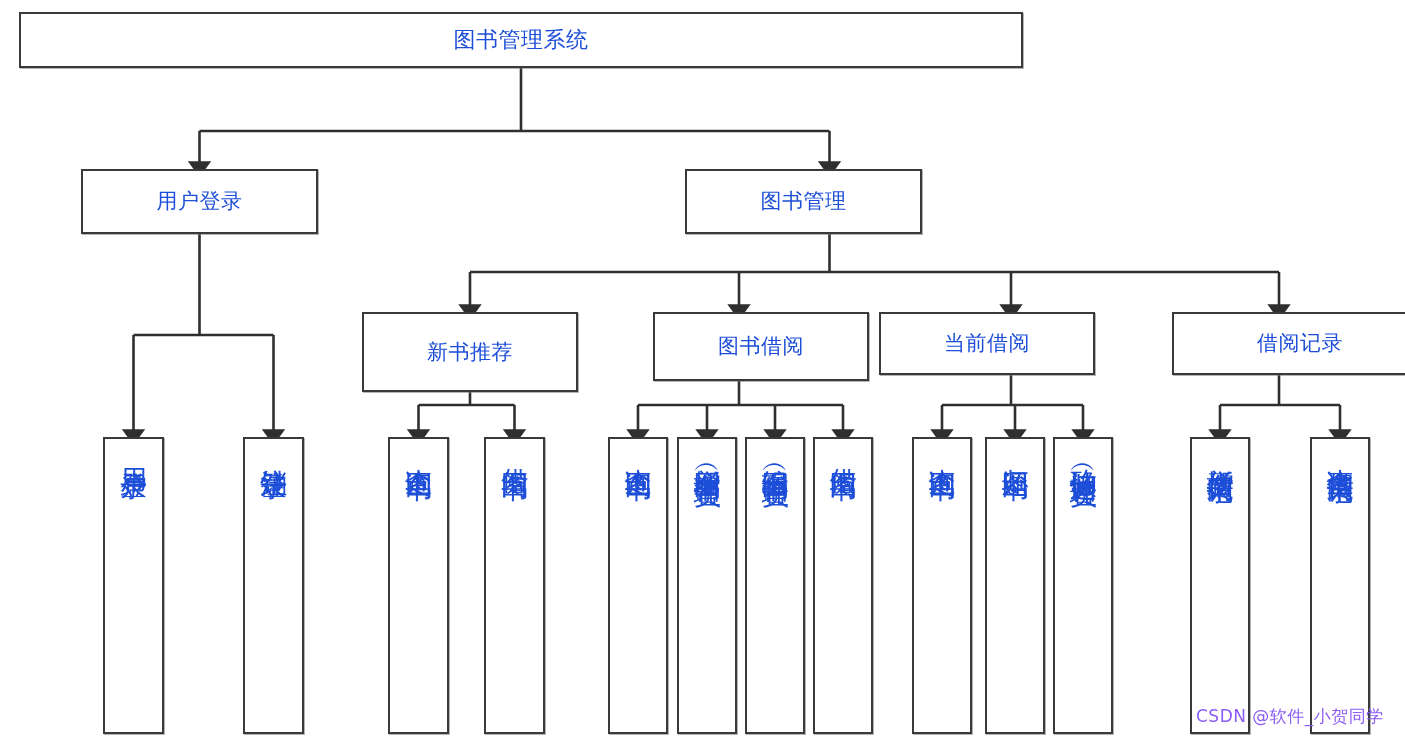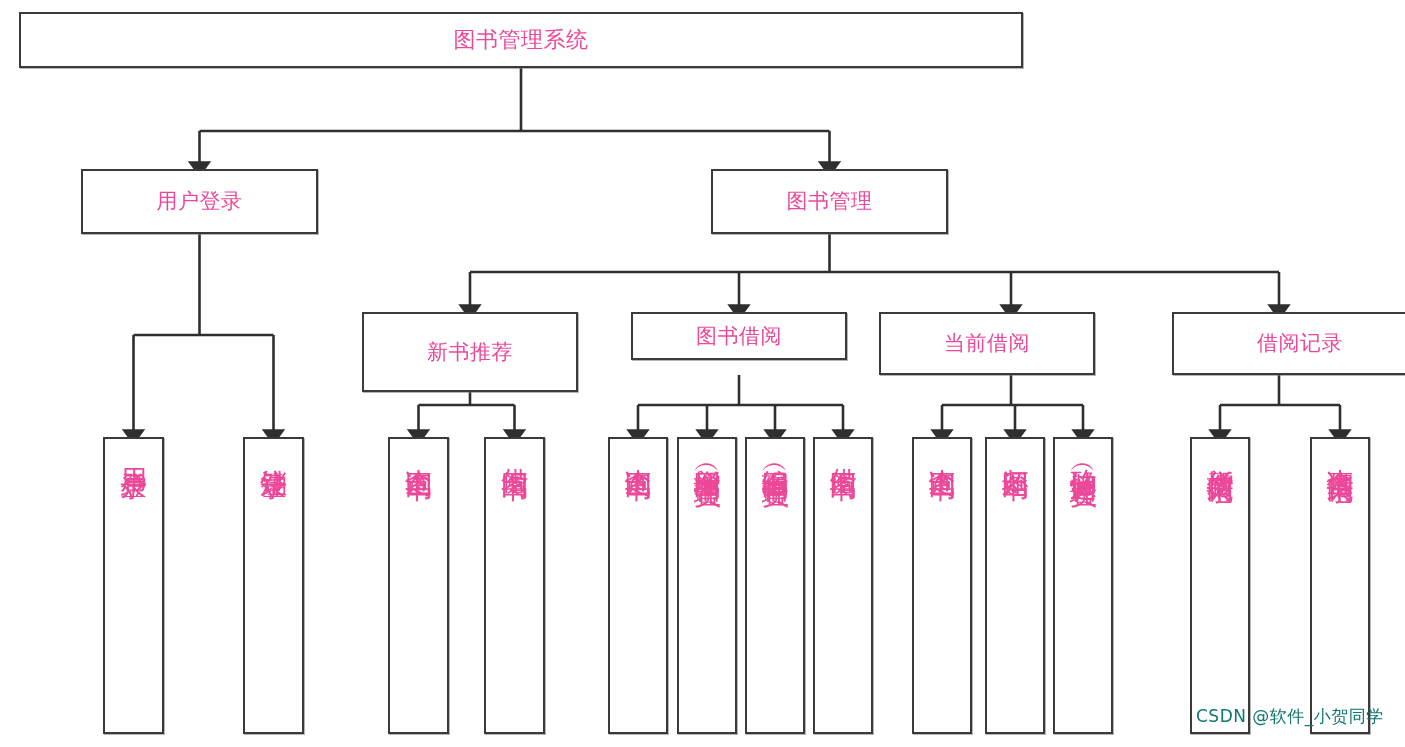--- a/index.html
+++ b/index.html
@@ -30,21 +30,21 @@
     box-sizing: border-box;
     background: #ffffff;
     border: 2.5px solid #3a3a3a;
     box-shadow: 1px 1px 0 rgba(120,120,120,0.55);
     display: flex;
     align-items: center;
     justify-content: center;
     overflow: hidden;
   }
   .node-label {
-    color: #ec4899;
+    color: #1d4ed8;
     text-align: center;
     line-height: 1.18;
     white-space: pre;
     letter-spacing: 0.5px;
   }
   .node-box.horizontal .node-label {
     writing-mode: horizontal-tb;
     font-size: 21px;
   }
   .node-box.horizontal.root .node-label {
@@ -56,21 +56,21 @@
   }
   .node-box.vertical .node-label {
     writing-mode: vertical-rl;
     text-orientation: upright;
     font-size: 27px;
     line-height: 1.05;
     letter-spacing: 2px;
   }
   .watermark {
     position: absolute;
-    color: #0f766e;
+    color: #8b5cf6;
     font-size: 17px;
     white-space: nowrap;
     letter-spacing: 0.5px;
     pointer-events: none;
   }
 </style>
 </head>
 <body>
 
 <div id="diagram-root">
@@ -118,29 +118,29 @@
   </svg>
 
   <div class="node-box horizontal root" style="left:19px;top:12px;width:1004px;height:56px;">
     <span class="node-label">图书管理系统</span>
   </div>
 
   <div class="node-box horizontal" style="left:81px;top:169px;width:237px;height:65px;">
     <span class="node-label">用户登录</span>
   </div>
 
-  <div class="node-box horizontal" style="left:711px;top:169px;width:237px;height:65px;">
+  <div class="node-box horizontal" style="left:685px;top:169px;width:237px;height:65px;">
     <span class="node-label">图书管理</span>
   </div>
 
   <div class="node-box horizontal" style="left:362px;top:312px;width:216px;height:80px;">
     <span class="node-label">新书推荐</span>
   </div>
 
-  <div class="node-box horizontal" style="left:631px;top:312px;width:216px;height:48px;font-family:Liberation Serif, serif;">
+  <div class="node-box horizontal" style="left:653px;top:312px;width:216px;height:69px;font-family:Liberation Serif, serif;">
     <span class="node-label">图书借阅</span>
   </div>
 
   <div class="node-box horizontal" style="left:879px;top:312px;width:216px;height:63px;">
     <span class="node-label">当前借阅</span>
   </div>
 
   <div class="node-box horizontal" style="left:1172px;top:312px;width:256px;height:63px;justify-content:center;">
     <span class="node-label">借阅记录</span>
   </div>

